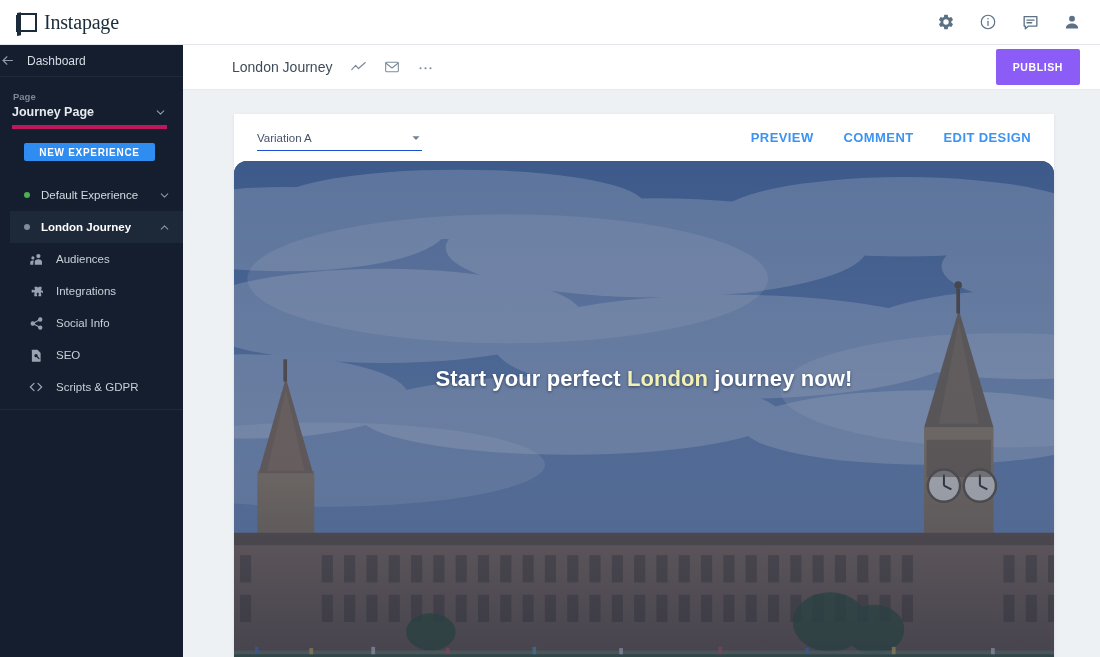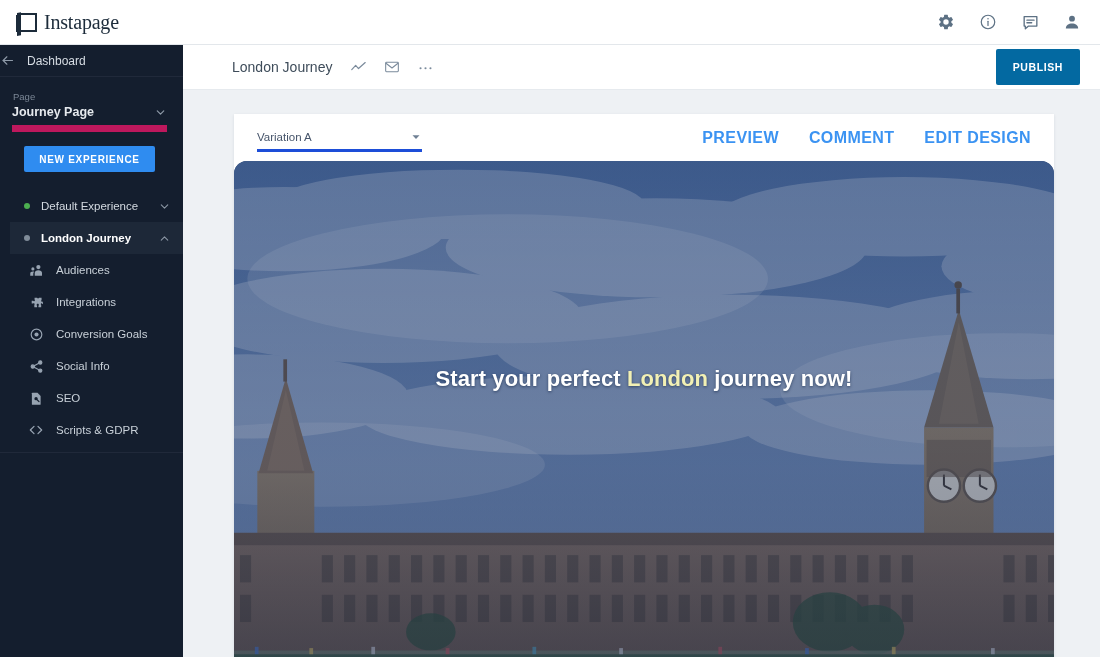--- a/index.html
+++ b/index.html
@@ -74,36 +74,36 @@
     padding-left: 0;
     border-bottom: 1px solid #20293a;
     cursor: pointer;
   }
   .sb-dashboard .lbl { font-size: 12px; color: #d7dde4; }
   .arrow-left { color: #8e9aa8; display: flex; }
 
   .sb-page-block { padding: 14px 16px 0 12px; }
   .sb-page-label {
     font-size: 9.5px; color: #7b8796;
-    margin-bottom: 3px; padding-left: 1px;
+    margin-bottom: 3px; padding-left: 1px; font-weight: bold;
   }
   .sb-page-select {
     display: flex; align-items: center;
-    border-bottom: 7px solid #be185d;
+    border-bottom: 4px solid #be185d;
     padding-bottom: 6px;
     cursor: pointer;
   }
   .sb-page-select .val {
     font-size: 12.5px; color: #e6eaee; font-weight: bold;
   }
   .caret { margin-left: auto; color: #8e9aa8; display: flex; }
 
   .new-exp-btn {
     margin: 14px 20px 0 12px;
-    height: 26px;
+    height: 18px;
     background: #2f8cf0;
     color: #ffffff;
     font-size: 10px; font-weight: bold; letter-spacing: 0.7px;
     display: flex; align-items: center; justify-content: center;
     border-radius: 2px;
     cursor: pointer;
     border: none;
     font-family: "Liberation Sans", sans-serif;
     width: calc(100% - 24px);
   }
@@ -155,49 +155,49 @@
     border-bottom: 1px solid #e6eaee;
   }
   .main-title { font-size: 14px; color: #3e4c5a; }
   .mh-icons { display: flex; align-items: center; gap: 17px; margin-left: 18px; }
   .mh-ico {
     color: #7b8b9c; display: flex; align-items: center;
     cursor: pointer; height: 18px;
   }
   .publish-btn {
     margin-left: auto;
-    background: #0369a1; color: #fff;
+    background: #8b5cf6; color: #fff;
     font-size: 10.5px; font-weight: bold; letter-spacing: 0.6px;
     padding: 12px 17px; border-radius: 2px;
     border: none; cursor: pointer;
     font-family: "Liberation Sans", sans-serif;
   }
 
   .canvas-area { padding: 24px 46px 0 51px; }
   .card {
     background: #ffffff;
     box-shadow: 0 1px 3px rgba(20,35,60,0.10);
   }
   .var-bar {
     height: 47px;
     display: flex; align-items: center;
     padding: 0 23px 0 23px;
   }
   .var-select {
     width: 165px;
     display: flex; align-items: center;
-    border-bottom: 3px solid #1d4ed8;
+    border-bottom: 1px solid #1d4ed8;
     padding-bottom: 6px; margin-top: 8px;
     cursor: pointer;
   }
   .var-select .v { font-size: 11.5px; color: #46546a; }
   .var-caret { margin-left: auto; color: #6f8094; display: flex; }
   .var-actions { margin-left: auto; display: flex; gap: 30px; }
   .var-action {
-    font-size: 16px; font-weight: bold; letter-spacing: 0.4px;
+    font-size: 13px; font-weight: bold; letter-spacing: 0.4px;
     color: #3b93f2; cursor: pointer;
   }
 
   
   .hero {
     position: relative;
     height: 554px;
     overflow: hidden;
     background: #2d4468;
     border-radius: 13px;
@@ -338,29 +338,20 @@
 
         <div class="sub-row">
           <span class="sub-ico">
             <svg width="15" height="15" viewBox="0 0 24 24" fill="currentColor">
               <path d="M20.5 13.3c-.9 0-1.6.7-1.6 1.6 0 .5.2.9.6 1.2v3.4h-4.4v-2.3c.4-.3.7-.8.7-1.4 0-1-.8-1.8-1.8-1.8s-1.8.8-1.8 1.8c0 .6.3 1.1.7 1.4v2.3H8.5v-3.6c.3-.3.5-.7.5-1.1 0-.9-.7-1.6-1.6-1.6-.4 0-.8.1-1.1.4H4.3V9.3h2.3c.3.3.7.5 1.2.5.9 0 1.6-.7 1.6-1.6 0-.5-.2-.9-.5-1.2V4.3h4.1c.2.6.8 1.1 1.5 1.1s1.3-.5 1.5-1.1h4.1v3.8c-.4.3-.6.7-.6 1.2 0 .9.7 1.6 1.6 1.6.4 0 .8-.2 1.1-.4v4.2c-.3-.2-.7-.4-1.1-.4z"></path>
             </svg>
           </span>
           <span class="sub-lbl">Integrations</span>
         </div>
 
-        <div class="sub-row">
-          <span class="sub-ico">
-            <svg width="15" height="15" viewBox="0 0 24 24" fill="none" stroke="currentColor" stroke-width="1.9">
-              <circle cx="12" cy="12" r="8.5"></circle>
-              <circle cx="12" cy="12" r="3.3" fill="currentColor" stroke="none"></circle>
-            </svg>
-          </span>
-          <span class="sub-lbl">Conversion Goals</span>
-        </div>
 
         <div class="sub-row">
           <span class="sub-ico">
             <svg width="15" height="15" viewBox="0 0 24 24" fill="none" stroke="currentColor" stroke-width="1.8">
               <circle cx="18" cy="5.5" r="2.6" fill="currentColor"></circle>
               <circle cx="18" cy="18.5" r="2.6" fill="currentColor"></circle>
               <circle cx="6" cy="12" r="2.6" fill="currentColor"></circle>
               <line x1="8.3" y1="10.8" x2="15.7" y2="6.7" stroke-linecap="round"></line>
               <line x1="8.3" y1="13.2" x2="15.7" y2="17.3" stroke-linecap="round"></line>
             </svg>

